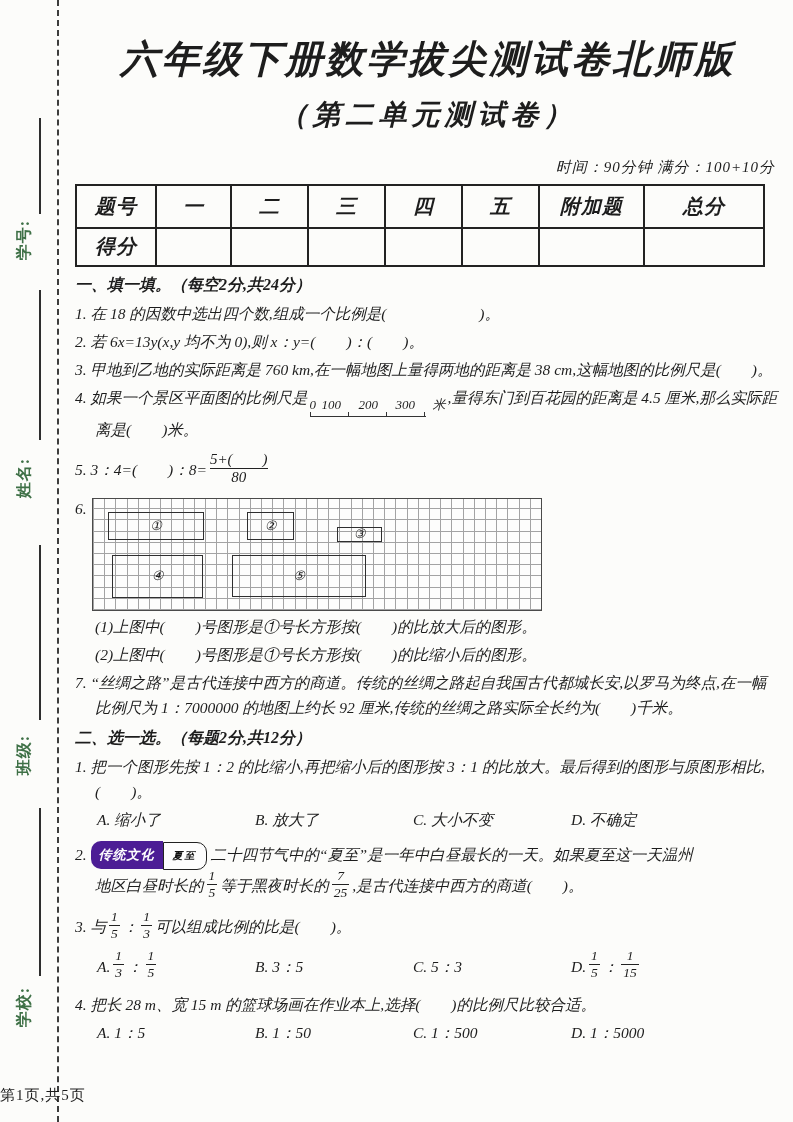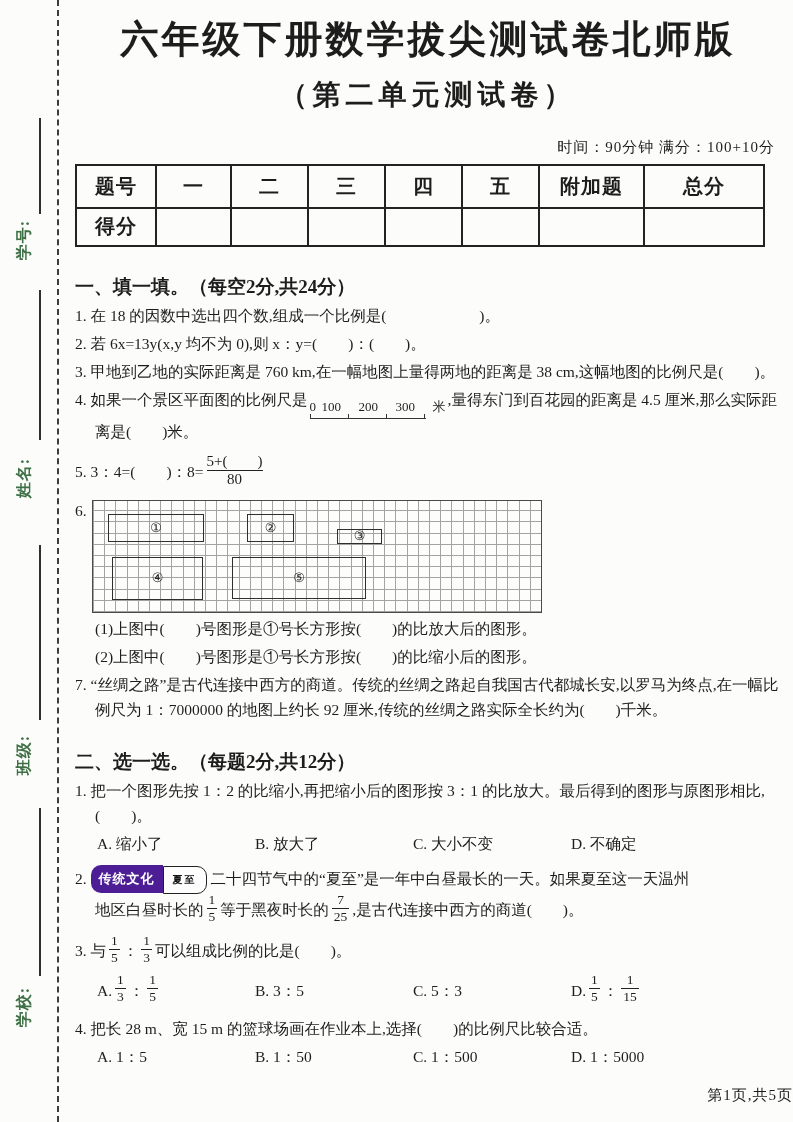--- a/index.html
+++ b/index.html
@@ -13,31 +13,31 @@
   }
   
   .seal-line{position:absolute;left:57px;top:0;height:1122px;border-left:2px dashed #3c3c3c;}
   .side-line{position:absolute;left:39px;width:2px;background:#2e2e2e;}
   .side-label{
     position:absolute;left:0;width:52px;height:24px;text-align:center;
     transform:rotate(-90deg);white-space:nowrap;
     font-size:16px;font-weight:bold;color:#3e7046;letter-spacing:1px;
   }
   
-  .content{position:absolute;left:75px;top:16px;width:706px;}
+  .content{position:absolute;left:75px;top:36px;width:706px;font-style:italic;}
   .title{text-align:center;font-size:38px;font-weight:bold;letter-spacing:3px;line-height:1.25;}
   .subtitle{text-align:center;font-size:28px;font-weight:bold;letter-spacing:5px;margin-top:12px;}
   .meta{text-align:right;font-size:15px;margin-top:24px;margin-right:6px;letter-spacing:1px;}
   table.score{border-collapse:collapse;width:688px;margin-top:7px;table-layout:fixed;}
   table.score td{border:2px solid #222;text-align:center;vertical-align:middle;}
   table.score .hd{font-size:20px;font-weight:bold;letter-spacing:1px;}
   table.score tr:first-child td{height:43px;}
   table.score tr:last-child td{height:38px;}
   .q{font-size:15.5px;line-height:25px;margin-top:3px;padding-left:20px;text-indent:-20px;}
-  .sec-head{font-size:19px;font-weight:bold;line-height:26px;margin-top:27px;}
+  .sec-head{font-size:16px;font-weight:bold;line-height:26px;margin-top:5px;}
   
   .sbar{display:inline-flex;flex-direction:column;vertical-align:-6px;margin:0 2px;text-indent:0;}
   .sbar-nums{display:flex;font-size:13px;line-height:14px;}
   .sbar-nums>span{width:37px;text-align:left;}
   .sbar-nums>span:first-child{width:12px;text-align:left;}
   .sbar-nums>.sbar-unit{width:auto;}
   .sbar-ruler{display:flex;justify-content:space-between;height:5px;border-bottom:1.6px solid #333;width:116px;}
   .sbar-ruler i{width:1.5px;background:#333;display:block;height:5px;}
   
   .frac{display:inline-flex;flex-direction:column;text-align:center;vertical-align:middle;
@@ -65,21 +65,21 @@
   .badge-tc{
     display:inline-block;background:#4c1d95;color:#fdfdfd;font-weight:bold;font-size:13px;
     padding:1px 8px 2px;border-radius:10px 0 0 10px;letter-spacing:1px;text-indent:0;vertical-align:1px;
   }
   .badge-tag{
     display:inline-block;background:#fdfdfd;color:#111;font-weight:bold;font-size:10px;
     border:1.8px solid #222;padding:0 9px 1px;border-radius:0 10px 10px 0;letter-spacing:2px;
     text-indent:0;vertical-align:1px;margin-right:4px;
   }
   .fracline{display:flex;align-items:center;flex-wrap:wrap;padding-left:20px;font-size:15.5px;min-height:34px;}
-  .footer{position:absolute;left:0;top:1086px;width:793px;text-align:right;font-size:15px;letter-spacing:1px;}
+  .footer{position:absolute;left:0;top:1086px;width:793px;text-align:left;font-size:15px;letter-spacing:1px;}
 </style>
 </head>
 <body>
 
 <div>
   <span class="side-line" style="top:118px;height:96px"></span>
   <span class="side-label" style="top:228px">学号:</span>
   <span class="side-line" style="top:290px;height:150px"></span>
   <span class="side-label" style="top:466px">姓名:</span>
   <span class="side-line" style="top:545px;height:175px"></span>

